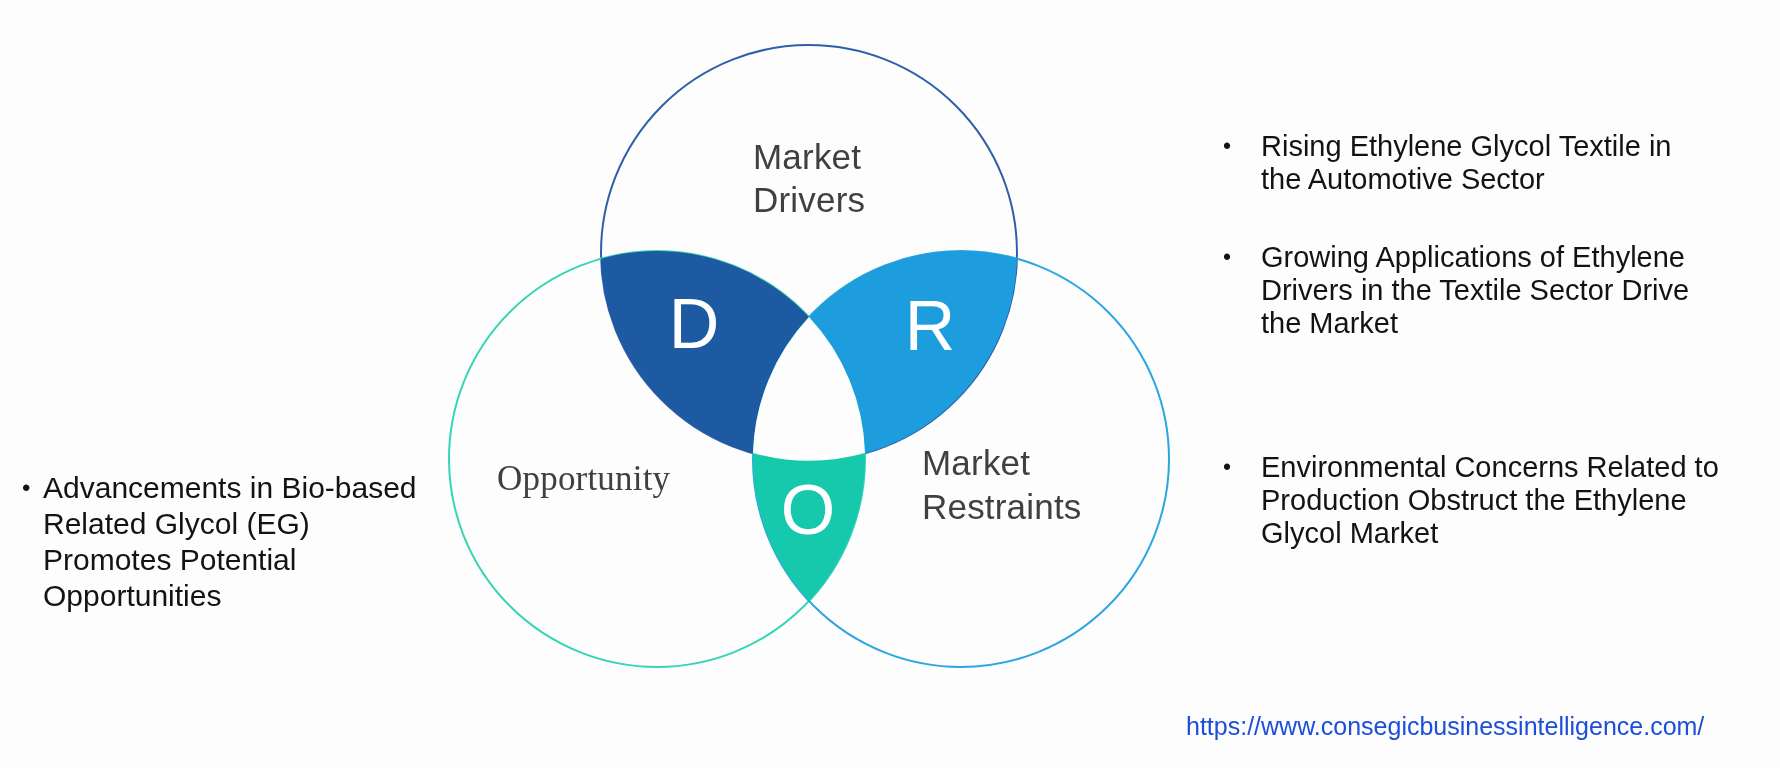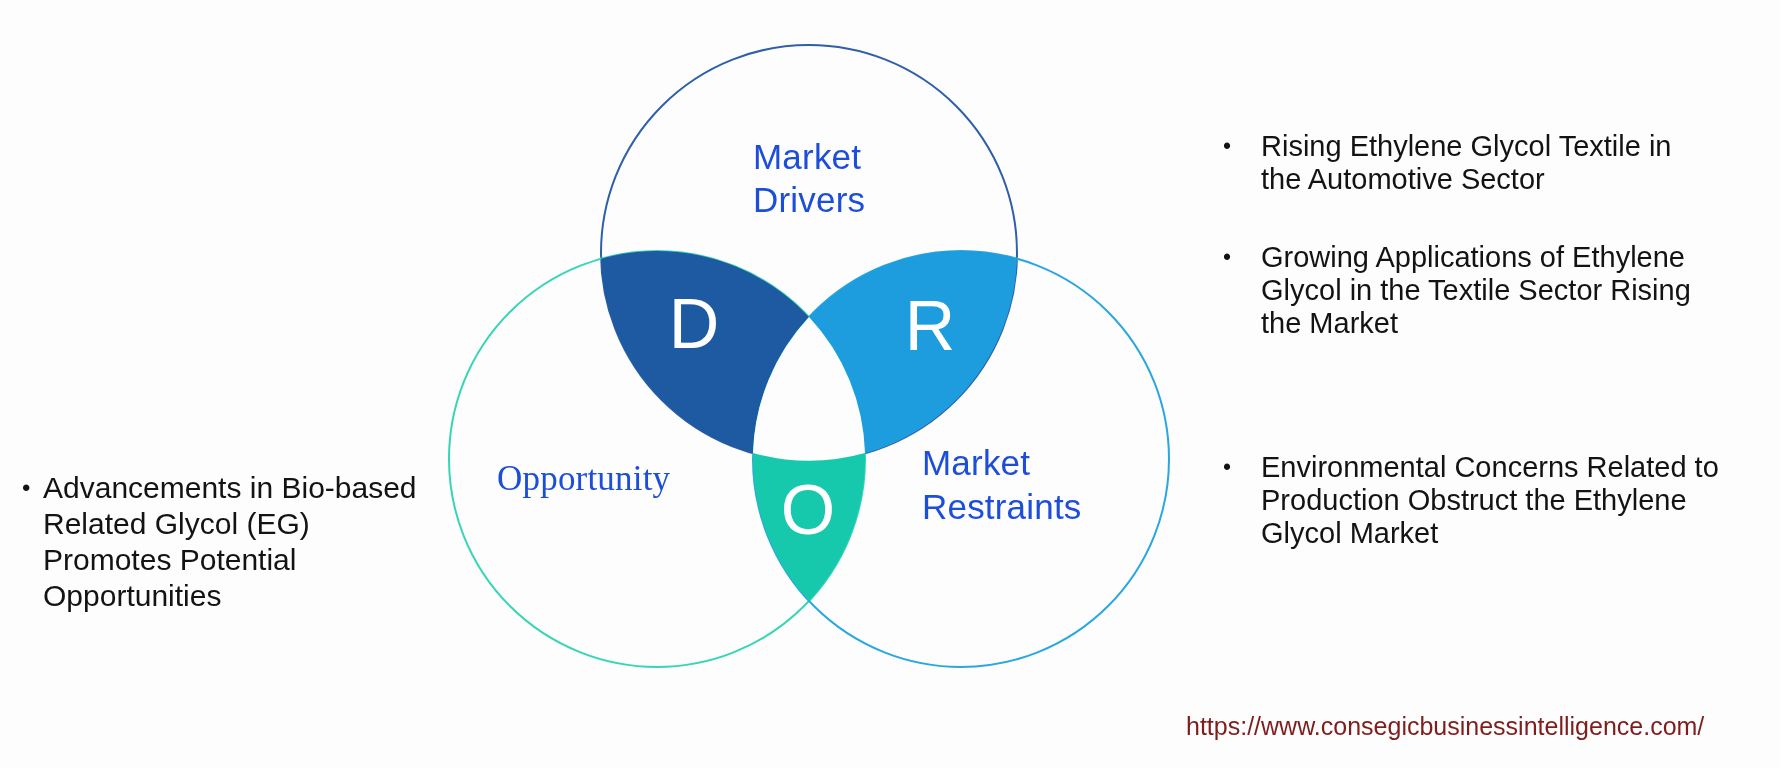--- a/index.html
+++ b/index.html
@@ -8,21 +8,21 @@
     background: #fdfdfd;
     font-family: "Liberation Sans", sans-serif;
     position: relative;
     overflow: hidden;
   }
   #canvas { position: absolute; inset: 0; width: 1780px; height: 768px; }
   #venn-svg { position: absolute; left: 0; top: 0; }
 
   .circle-label {
     position: absolute;
-    color: #1d4ed8;
+    color: #404040;
     font-size: 35px;
     line-height: 43px;
     white-space: pre-line;
     letter-spacing: 0.2px;
   }
   #drivers-label    { left: 753px; top: 135px; }
   #opportunity-label{ left: 497px; top: 457px; font-family: Liberation Serif, serif; }
   #restraints-label { left: 922px; top: 441px; line-height: 44px; }
 
   .bullet-item {
@@ -43,21 +43,21 @@
   .right-item { left: 1223px; font-size: 29px; line-height: 33px; }
   .right-item .marker { width: 38px; font-size: 23px; }
   #right-item-0 { top: 130px; }
   #right-item-1 { top: 241px; }
   #right-item-2 { top: 451px; }
 
   #footer-url {
     position: absolute;
     left: 1186px; top: 712px;
     font-size: 25px;
-    color: #7f1d1d;
+    color: #1d4ed8;
   }
 
   .venn-letter {
     font-family: "Liberation Sans", sans-serif;
     font-size: 70px;
     font-weight: 400;
     fill: #ffffff;
   }
 </style>
 </head>
@@ -107,21 +107,21 @@
   </div>
 
   <div class="bullet-item right-item" id="right-item-0">
     <span class="marker">•</span>
     <span class="btext">Rising Ethylene Glycol Textile in
 the Automotive Sector</span>
   </div>
   <div class="bullet-item right-item" id="right-item-1">
     <span class="marker">•</span>
     <span class="btext">Growing Applications of Ethylene
-Glycol in the Textile Sector Rising
+Drivers in the Textile Sector Drive
 the Market</span>
   </div>
   <div class="bullet-item right-item" id="right-item-2">
     <span class="marker">•</span>
     <span class="btext">Environmental Concerns Related to
 Production Obstruct the Ethylene
 Glycol  Market</span>
   </div>
 
   <div id="footer-url">https://www.consegicbusinessintelligence.com/</div>

